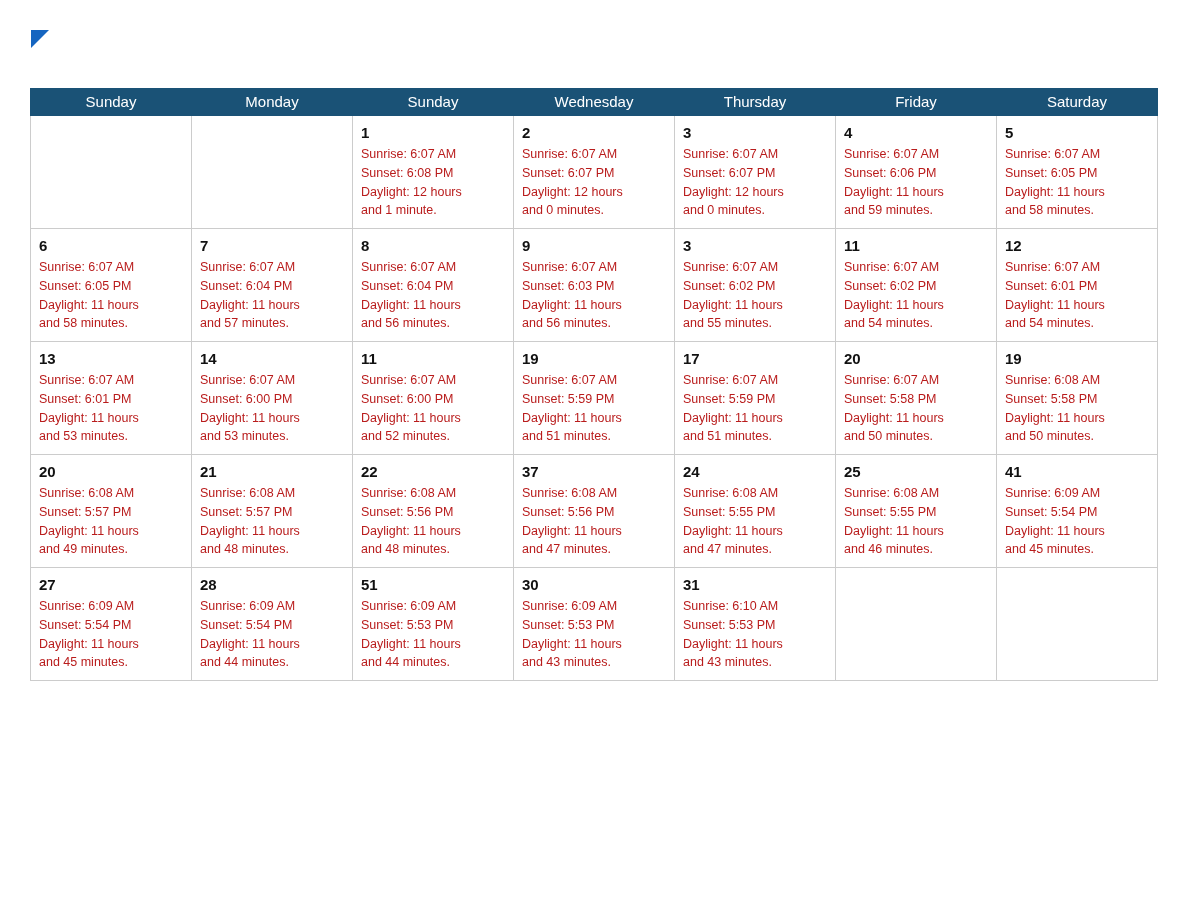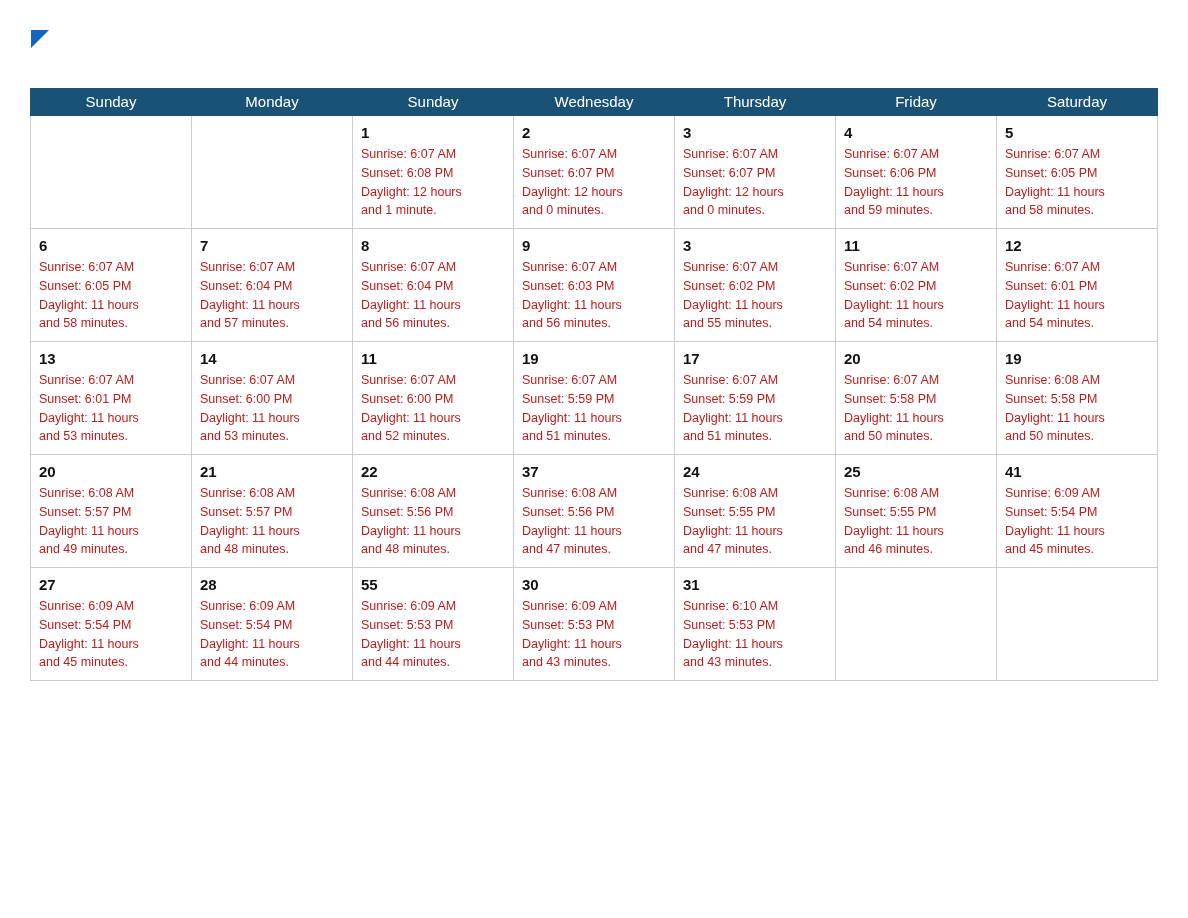--- a/index.html
+++ b/index.html
@@ -232,21 +232,21 @@
       <tr>
         <td>
           <span class="day-num">27</span>
           <div class="day-info">Sunrise: 6:09 AM<br>Sunset: 5:54 PM<br>Daylight: 11 hours<br>and 45 minutes.</div>
         </td>
         <td>
           <span class="day-num">28</span>
           <div class="day-info">Sunrise: 6:09 AM<br>Sunset: 5:54 PM<br>Daylight: 11 hours<br>and 44 minutes.</div>
         </td>
         <td>
-          <span class="day-num">55</span>
+          <span class="day-num">51</span>
           <div class="day-info">Sunrise: 6:09 AM<br>Sunset: 5:53 PM<br>Daylight: 11 hours<br>and 44 minutes.</div>
         </td>
         <td>
           <span class="day-num">30</span>
           <div class="day-info">Sunrise: 6:09 AM<br>Sunset: 5:53 PM<br>Daylight: 11 hours<br>and 43 minutes.</div>
         </td>
         <td>
           <span class="day-num">31</span>
           <div class="day-info">Sunrise: 6:10 AM<br>Sunset: 5:53 PM<br>Daylight: 11 hours<br>and 43 minutes.</div>
         </td>

